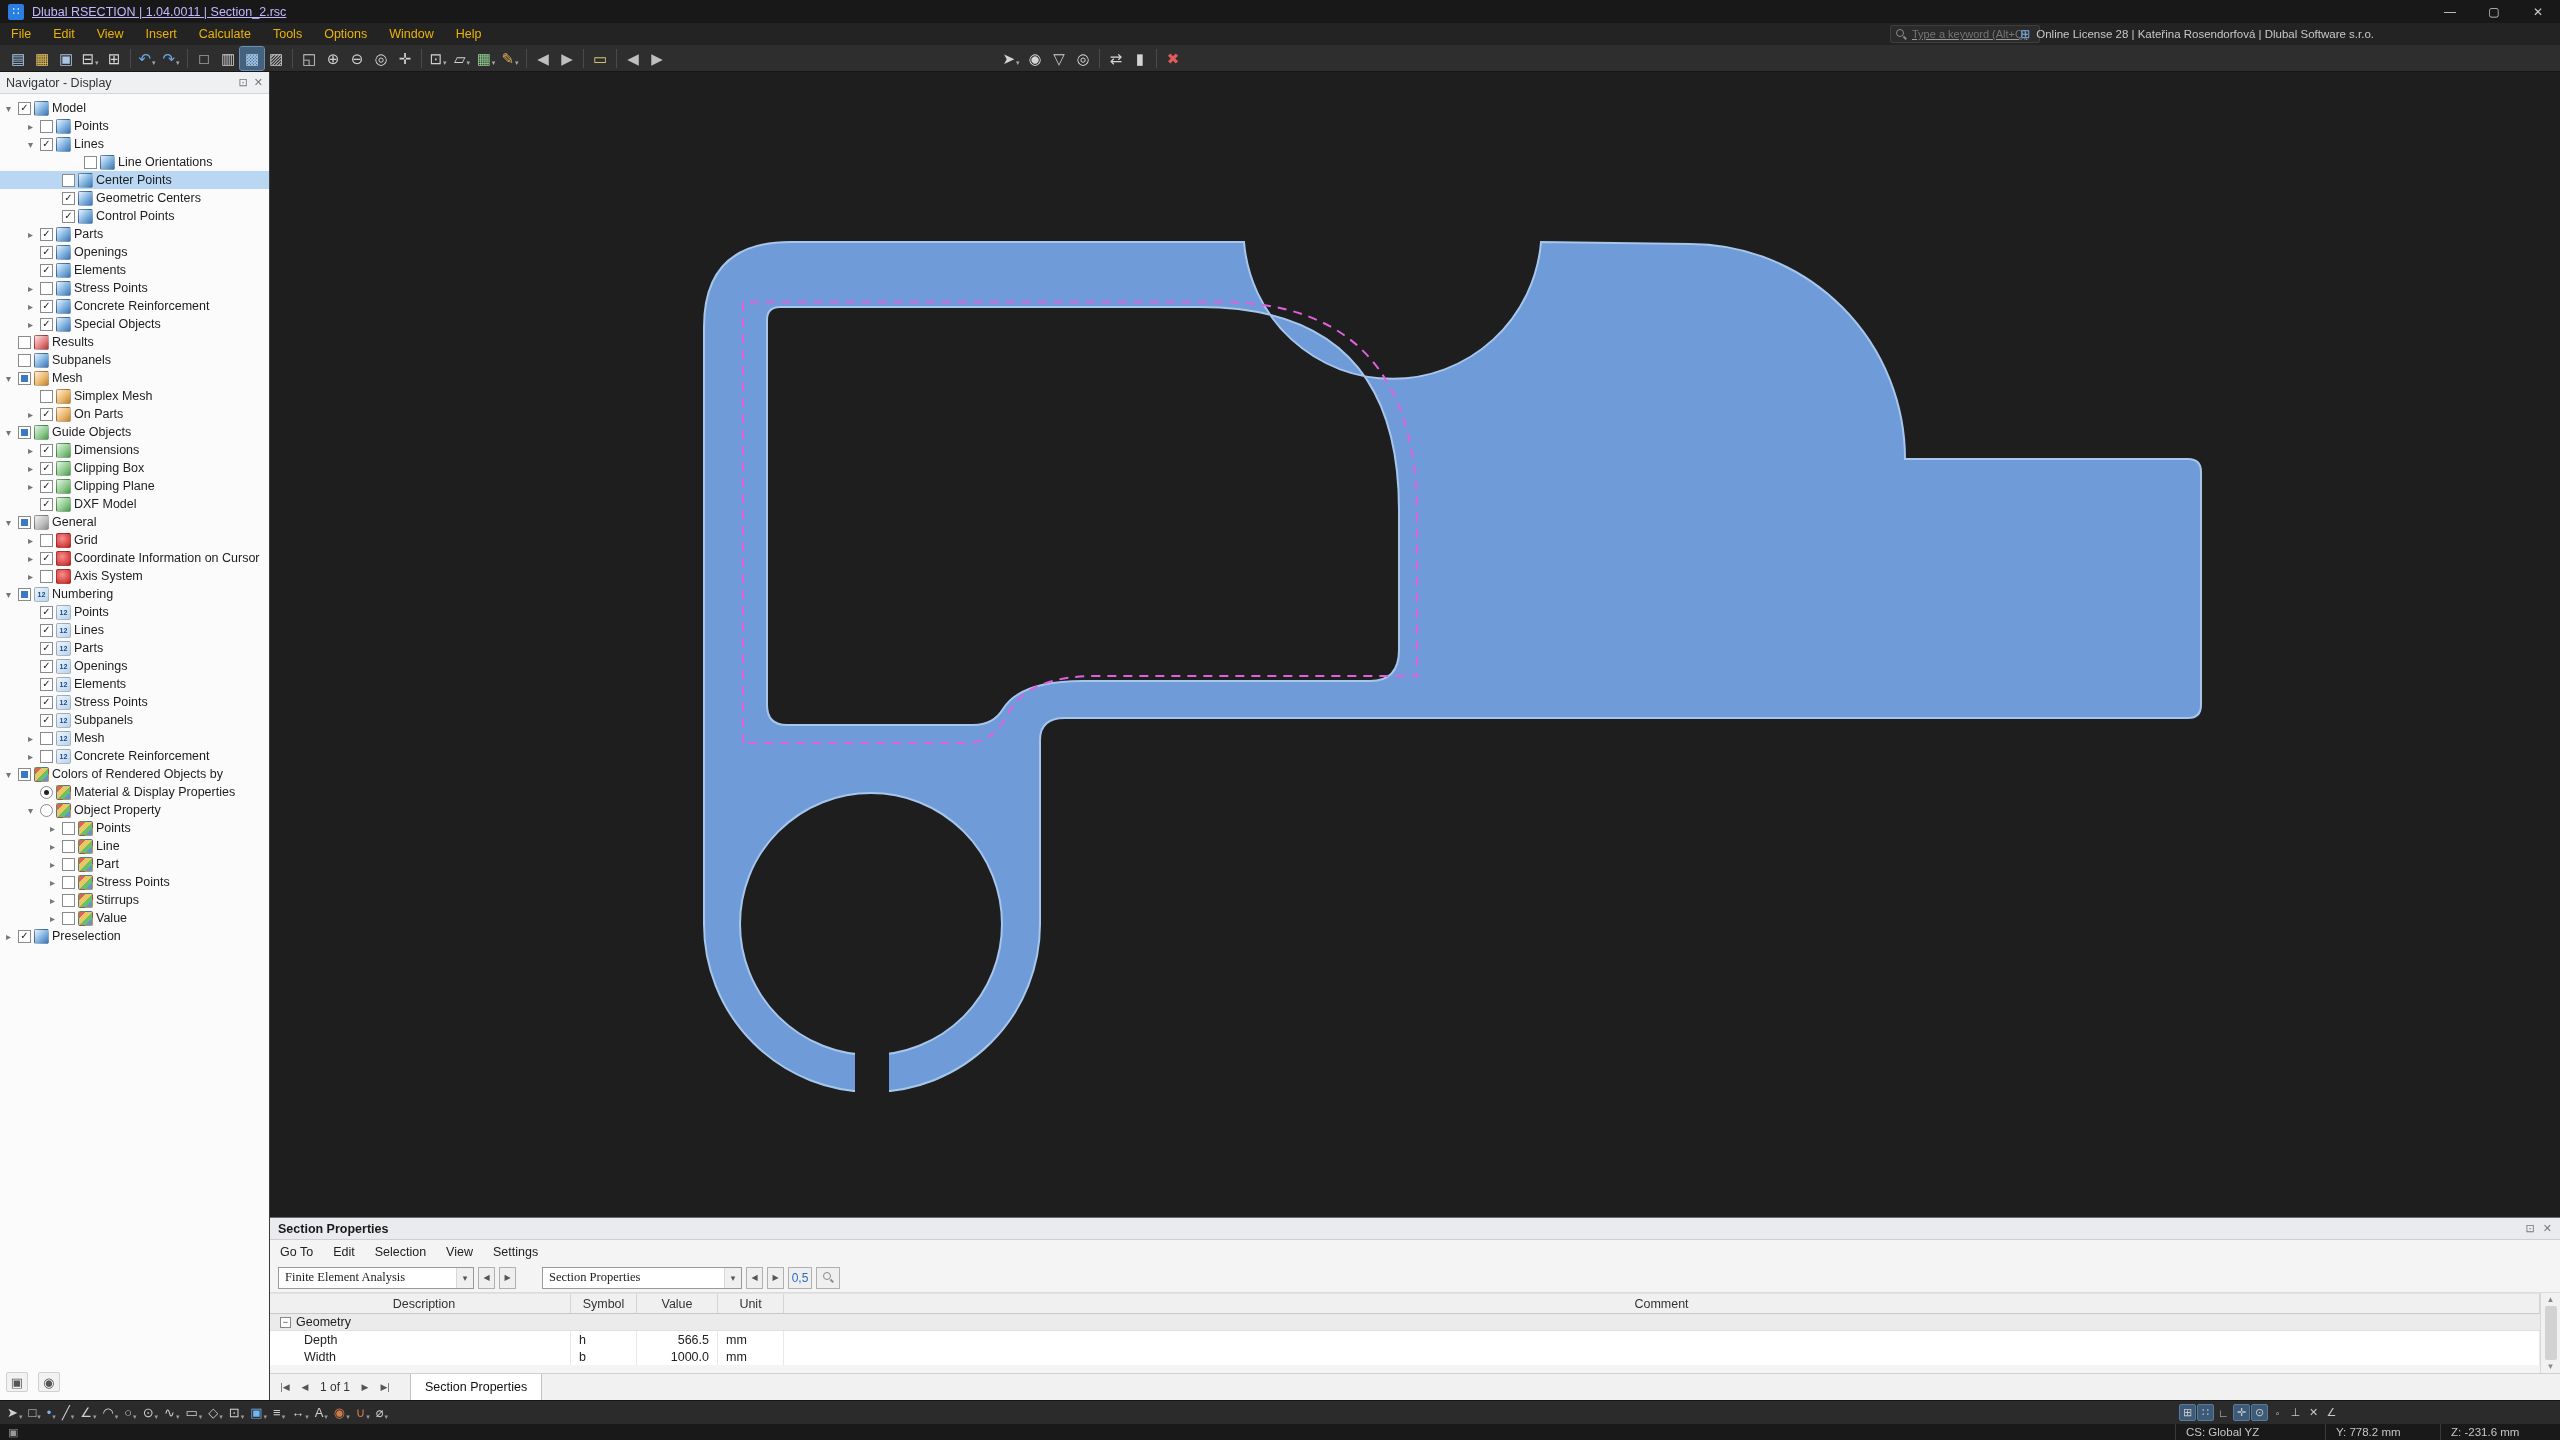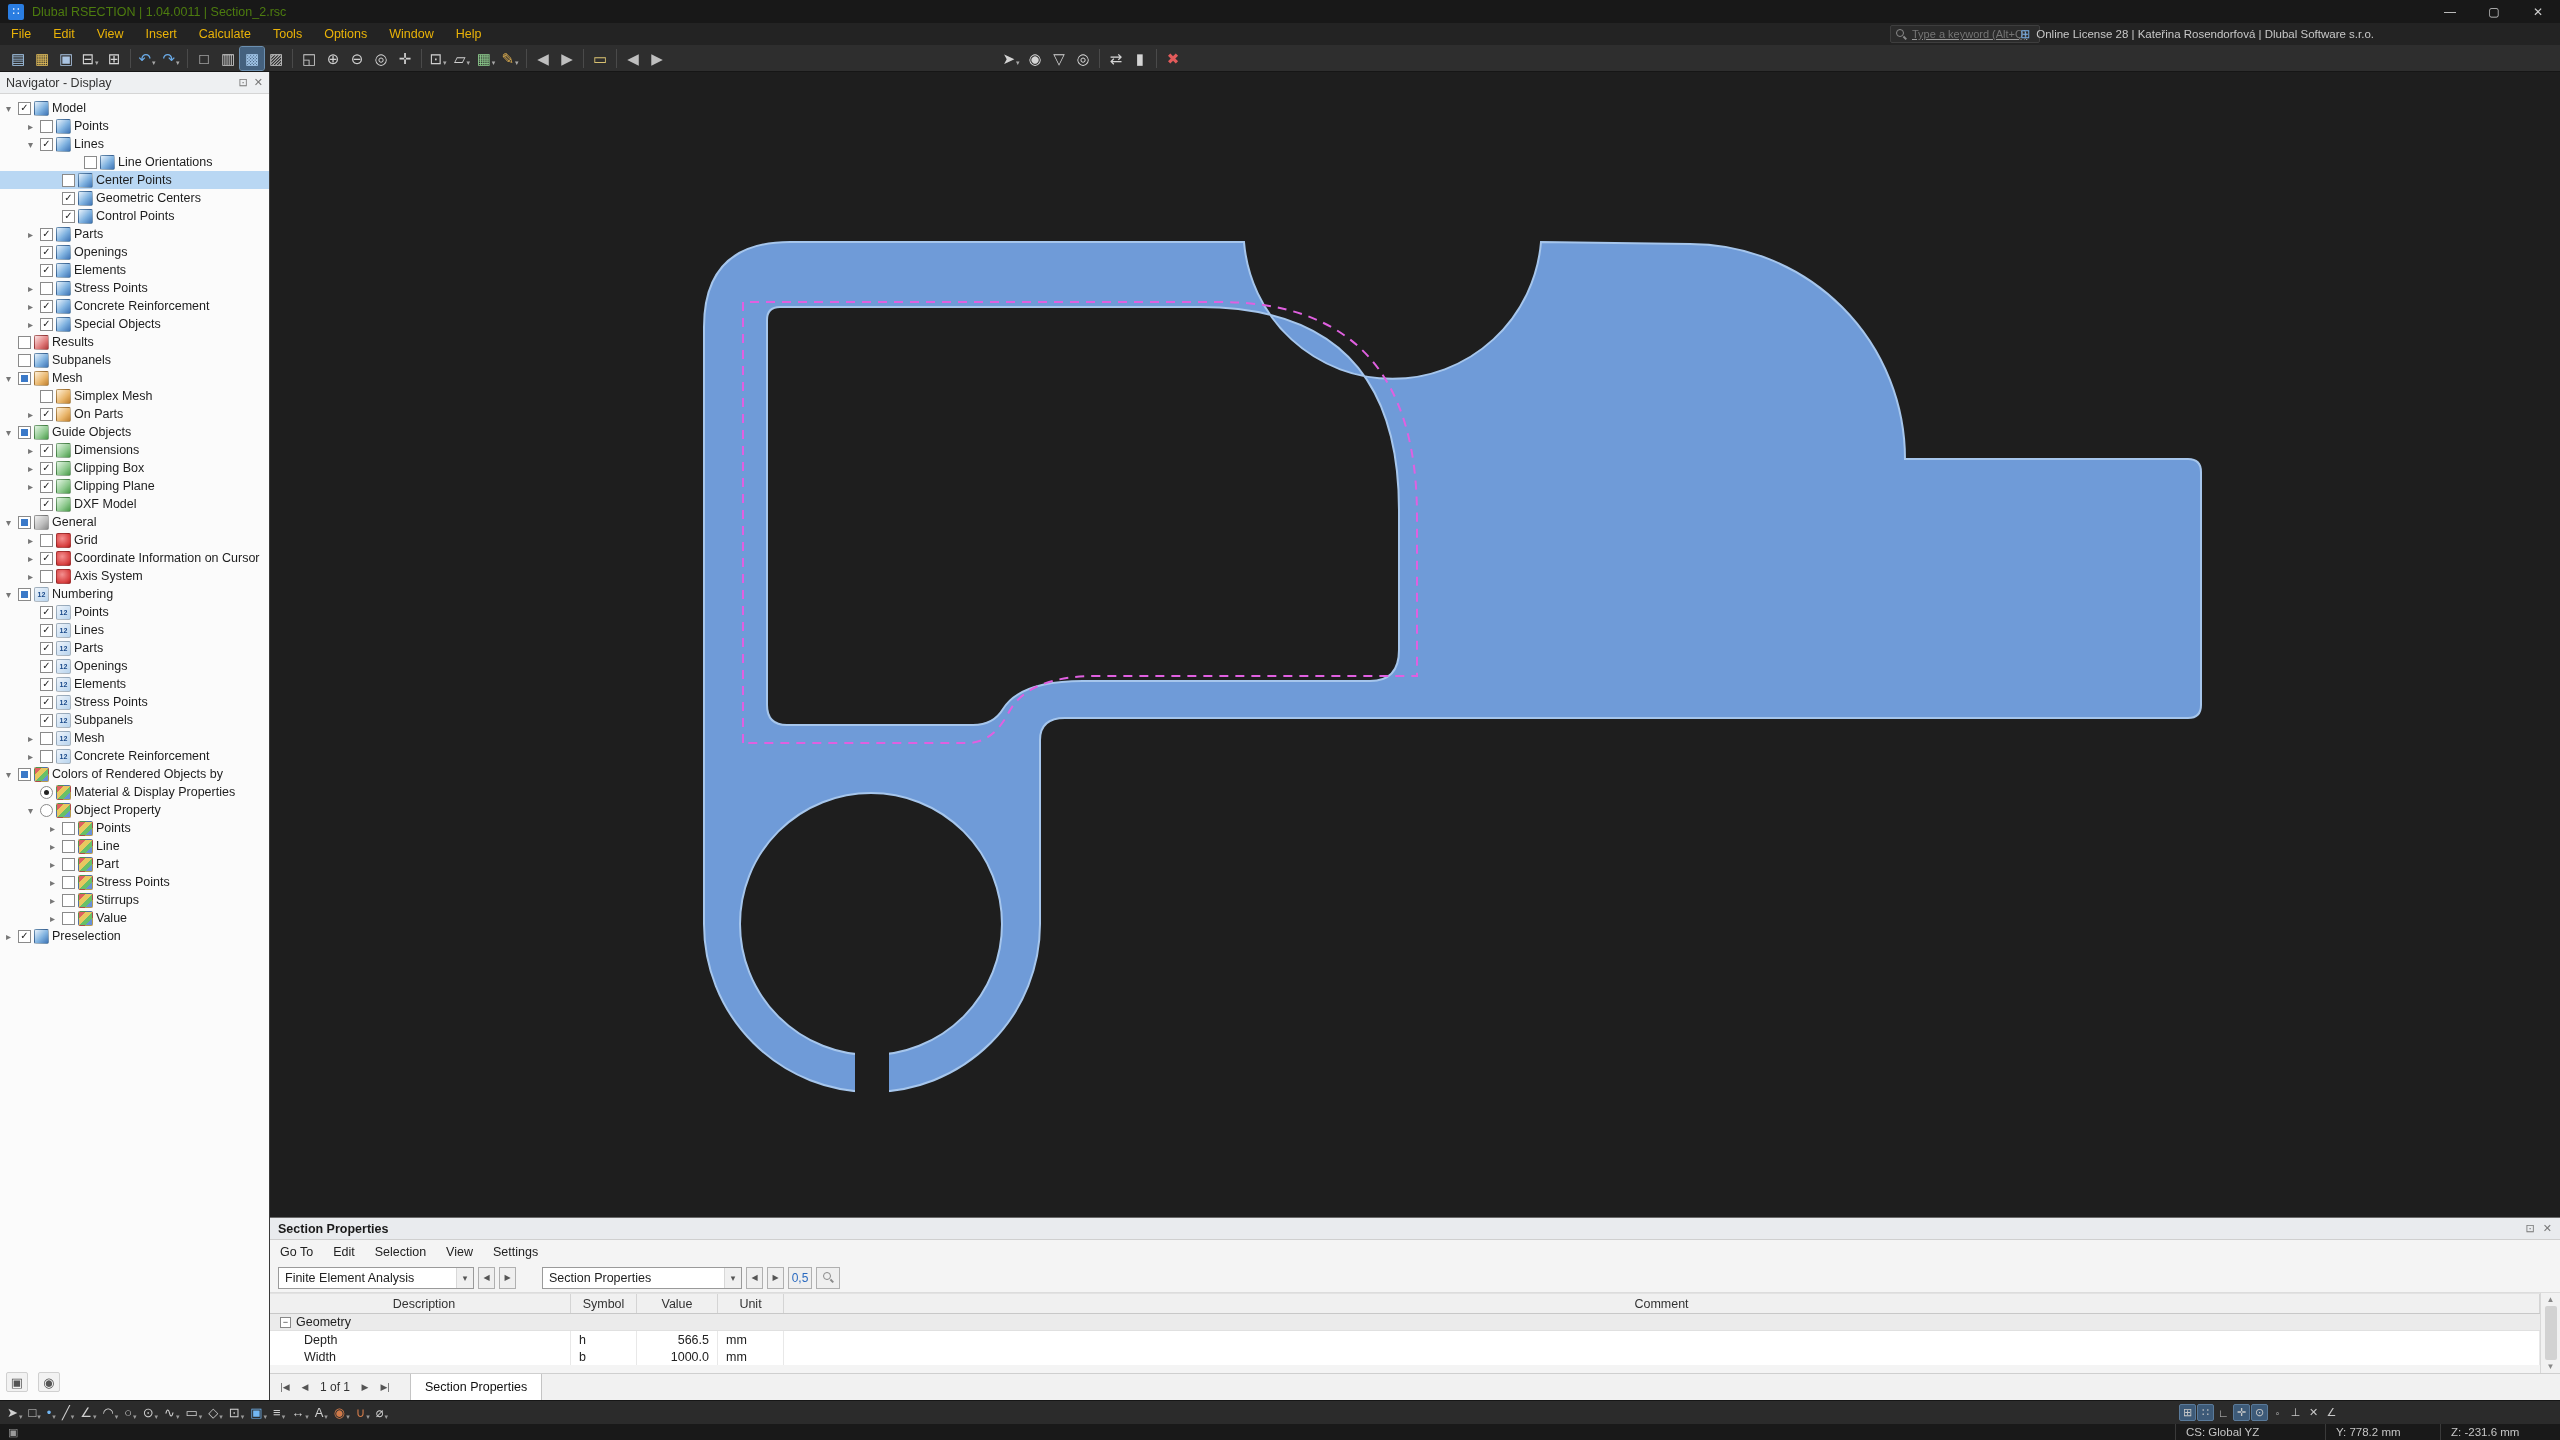--- a/index.html
+++ b/index.html
@@ -2,21 +2,21 @@
 <html><head>
 <meta charset="utf-8">
 <style>
   * { margin:0; padding:0; box-sizing:border-box; }
   html,body { width:2560px; height:1440px; overflow:hidden; }
   body { font-family:"Liberation Sans", sans-serif; font-size:13px; background:#1e1e1e; position:relative; color:#222; }
 
   
   #titlebar { position:absolute; left:0; top:0; width:2560px; height:23px; background:#181818; display:flex; align-items:center; }
   #app-icon { width:16px; height:16px; margin-left:8px; background:#2a7de1; border-radius:2px; color:#fff; font-size:11px; display:flex; align-items:center; justify-content:center; }
-  #title-text { color:#4d7c0f; font-size:12.5px; margin-left:8px; }
+  #title-text { color:#c4b5fd; font-size:12.5px; margin-left:8px;text-decoration:underline; }
   #win-controls { margin-left:auto; display:flex; height:100%; }
   .wbtn { width:44px; height:100%; display:flex; align-items:center; justify-content:center; color:#cfcfcf; font-size:12px; }
 
   
   #menubar { position:absolute; left:0; top:23px; width:2560px; height:22px; background:#232323; display:flex; align-items:center; }
   .menu-item { color:#eab308; font-size:12.5px; padding:0 11px; height:100%; display:flex; align-items:center; }
   #menu-search { position:absolute; left:1890px; top:2px; width:150px; height:18px; background:#2b2b2b; border:1px solid #3e3e3e; border-radius:2px; display:flex; align-items:center; padding:0 5px; }
   .mag { width:11px; height:11px; position:relative; flex:none; }
   .mag::before { content:""; position:absolute; left:0; top:0; width:6px; height:6px; border:1.5px solid #8a8a8a; border-radius:50%; }
   .mag::after { content:""; position:absolute; left:7px; top:8px; width:4px; height:1.5px; background:#8a8a8a; transform:rotate(45deg); }
@@ -67,21 +67,21 @@
 
   
   #sp-panel { position:absolute; left:270px; top:1217px; width:2290px; height:183px; background:#f4f4f4; border-top:1px solid #6a6a6a; }
   #sp-header { height:22px; background:#e9ebee; border-bottom:1px solid #cfcfcf; display:flex; align-items:center; padding:0 8px; }
   #sp-title { font-size:12.5px; font-weight:bold; color:#1a1a1a; }
   #sp-header .hbtns { margin-left:auto; display:flex; gap:8px; color:#777; font-size:11px; }
   #sp-menu { height:23px; display:flex; align-items:center; background:#f4f4f4; }
   .sp-menu-item { padding:0 10px; font-size:12.5px; color:#222; }
   #sp-toolrow { height:30px; display:flex; align-items:center; gap:4px; padding-left:8px; background:#f4f4f4; border-bottom:1px solid #dcdcdc; }
   .combo { display:inline-flex; align-items:center; height:22px; background:#fff; border:1px solid #9a9a9a; font-size:12.5px; padding-left:6px; }
-  .combo .ctext { overflow:hidden; white-space:nowrap; }
+  .combo .ctext { overflow:hidden; white-space:nowrap;font-family:Liberation Serif, serif; }
   .combo .dd { margin-left:auto; width:17px; height:100%; display:flex; align-items:center; justify-content:center; color:#555; font-size:9px; border-left:1px solid #d8d8d8; background:#f0f0f0; }
   #combo-analysis { width:196px; }
   #combo-view { width:200px; margin-left:22px; }
   .sbtn { width:17px; height:22px; border:1px solid #b0b0b0; background:#efefef; font-size:8px; color:#555; display:inline-flex; align-items:center; justify-content:center; }
   .ibtn { width:24px; height:22px; border:1px solid #b0b0b0; background:#efefef; display:inline-flex; align-items:center; justify-content:center; }
   #btn-decimals { color:#2a6ac0; font-size:12px; font-weight:normal; }
   
   #sp-table { position:absolute; left:0; top:75px; right:20px; }
   #sp-thead { display:flex; height:21px; background:#f0f0f0; border-bottom:1px solid #c8c8c8; border-top:1px solid #e2e2e2; align-items:center; font-size:12.5px; color:#333; padding-left:8px; }
   .hc { display:flex; align-items:center; justify-content:center; height:100%; border-right:1px solid #d4d4d4; }

